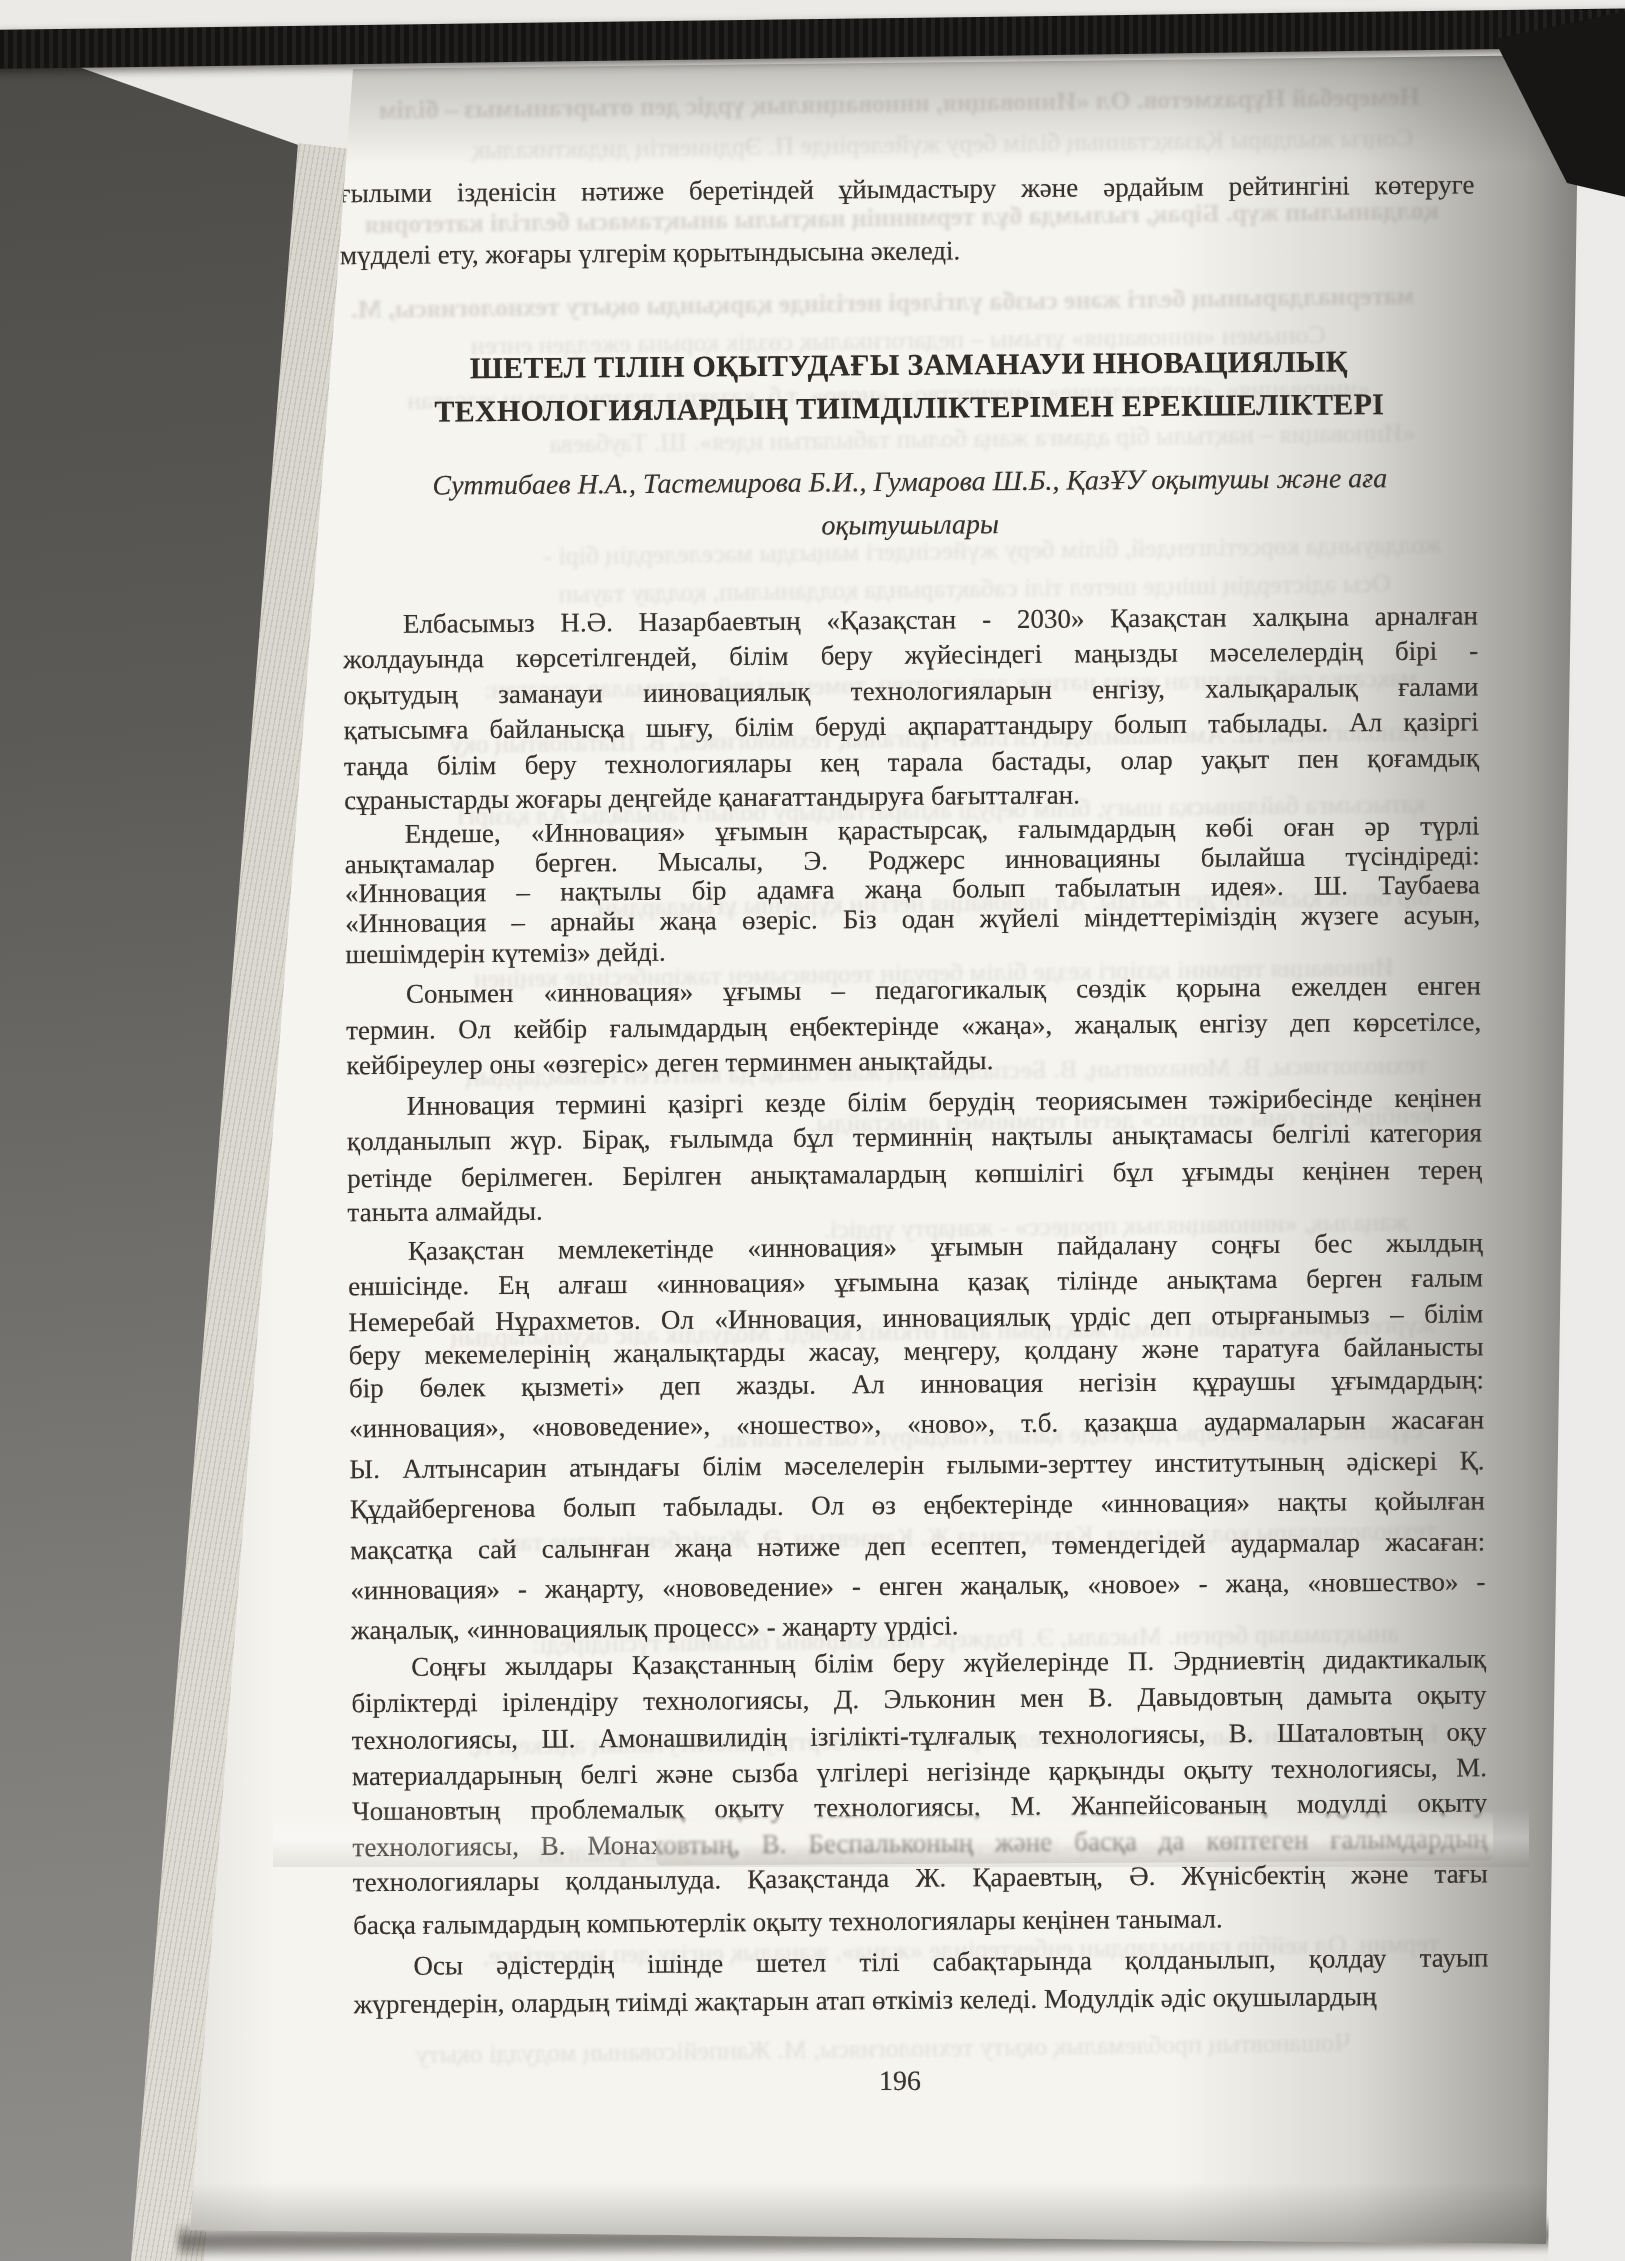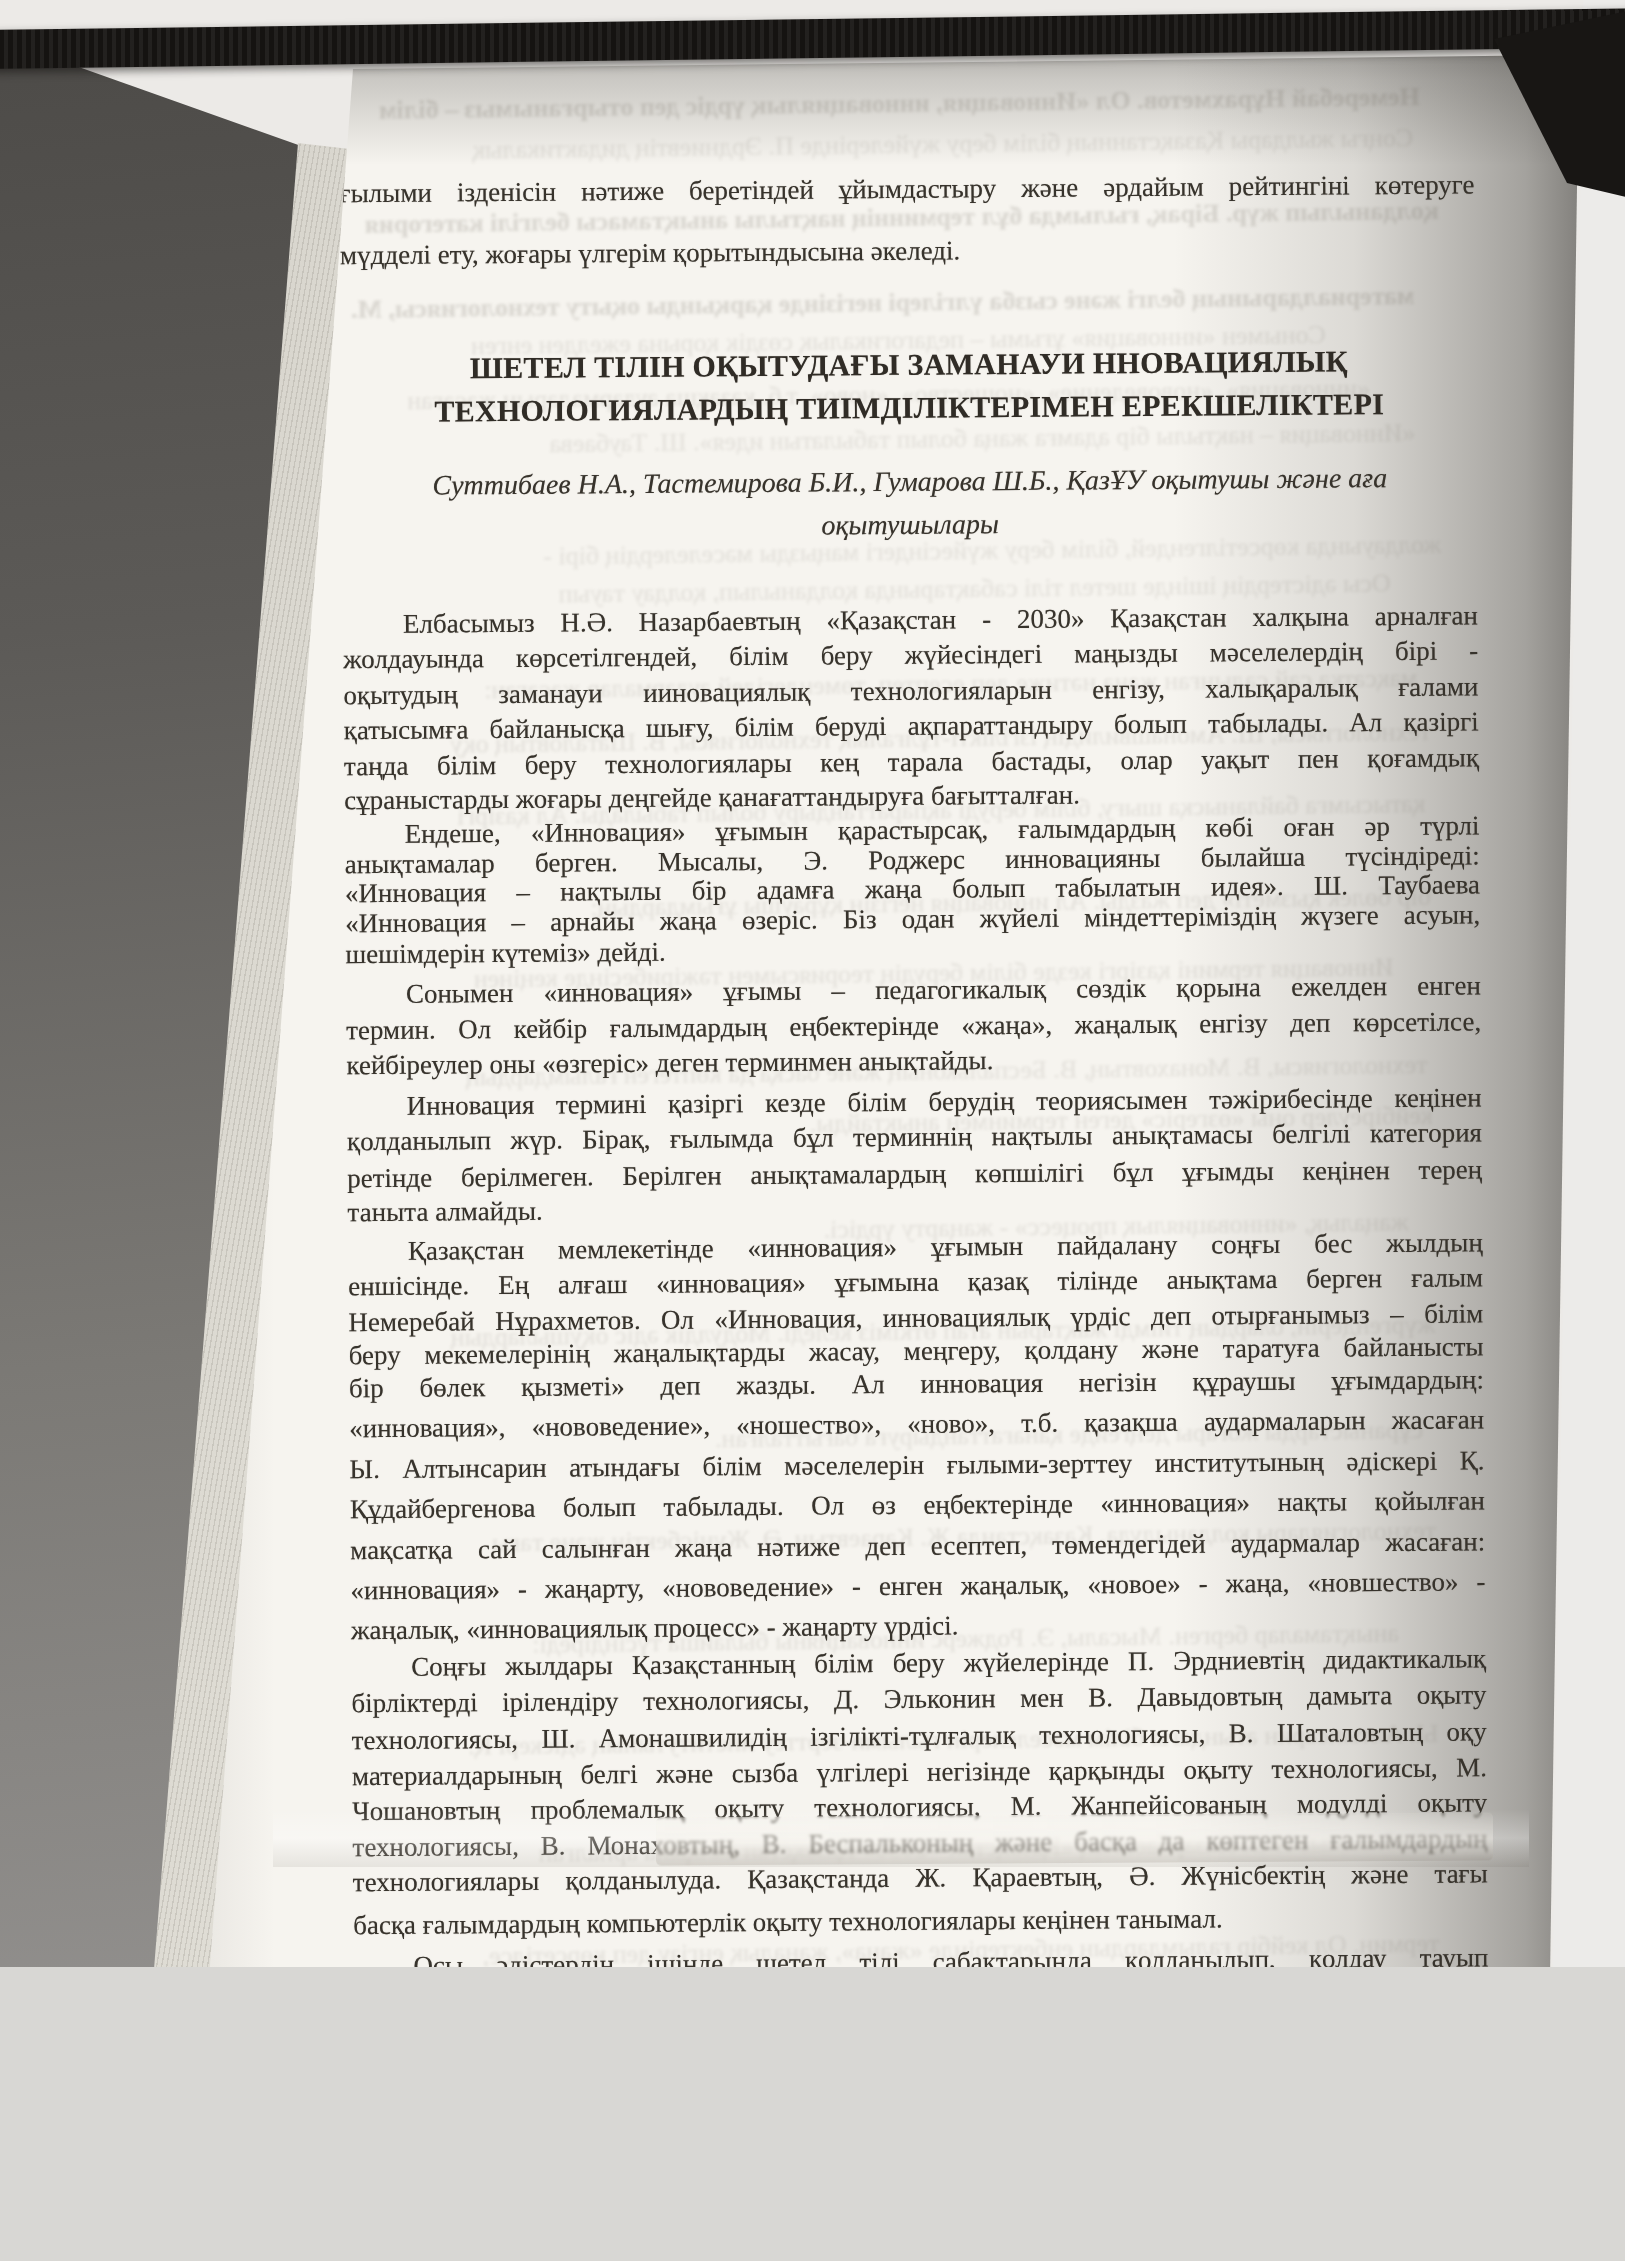--- a/index.html
+++ b/index.html
@@ -1,17 +1,17 @@
 <!DOCTYPE html>
 <html style="font-size:10px"><head>
 <meta charset="utf-8">
 <title>Scanned proceedings page</title>
 <style>
   html,body{margin:0;padding:0;background:#d8d7d4;}
-  #canvas{position:relative;width:1626px;height:1967px;overflow:hidden;
+  #canvas{position:relative;width:1626px;height:2261px;overflow:hidden;
           background:#eceae7;font-family:"Liberation Serif","DejaVu Serif",serif;}
 
   
   .left-band{position:absolute;inset:0;
     background:linear-gradient(175deg,#4c4a47 0%,#5c5a57 30%,#7b7975 65%,#949290 100%);
     clip-path:polygon(0px 39px,304px 147px,143px 2261px,0px 2261px);}
   .fore-edge{position:absolute;inset:0;
     background:linear-gradient(100deg,#cfccc4 0%,#e9e7df 45%,#f3f1ea 100%);
     clip-path:polygon(298px 143px,359px 150px,204px 2261px,131px 2261px);}
   .fore-edge:after{content:"";position:absolute;inset:0;

